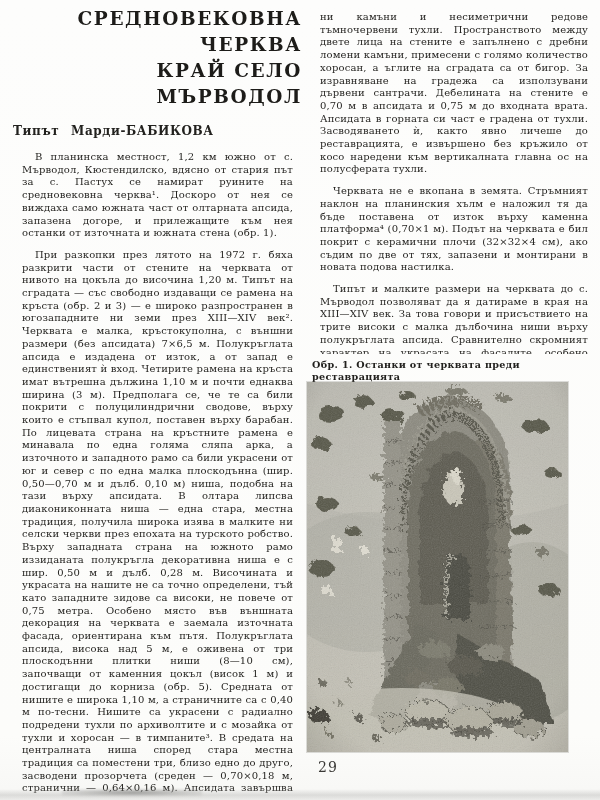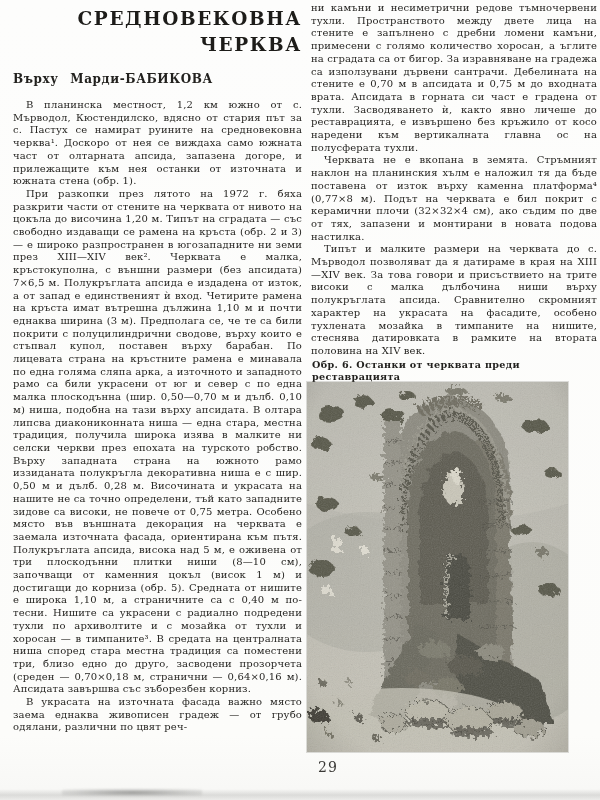--- a/index.html
+++ b/index.html
@@ -27,21 +27,21 @@
   }
   .author{
     font-weight:bold;font-size:12px;letter-spacing:.6px;word-spacing:7px;
     color:#22211e;margin:14px 0 0 0;
   }
   .body-text{
     font-size:10px;line-height:12.7px;letter-spacing:.15px;
     text-align:justify;
   }
   .col-left .body-text{margin-top:13px;}
-  .body-text p{margin:0;text-indent:13px;}
+  .body-text p{margin:9px;text-indent:13px;}
   .body-text p.noindent{text-indent:0;}
   
   .fig-caption{
     position:absolute;left:312px;top:359px;width:286px;
     font-weight:bold;font-size:9.6px;letter-spacing:.35px;line-height:12px;
     color:#22211e;text-align:left;
   }
   .fig-photo{
     position:absolute;left:307px;top:382px;width:261px;height:370px;
     background:#bdbcb4;
@@ -65,39 +65,40 @@
   }
 </style>
 </head>
 <body>
 
 <div class="page">
 
   <div class="col-left">
     <div class="title">
       <div>СРЕДНОВЕКОВНА ЧЕРКВА</div>
+      <div>КРАЙ СЕЛО МЪРВОДОЛ</div>
     </div>
-    <div class="author">Върху Марди-БАБИКОВА</div>
+    <div class="author">Типът Марди-БАБИКОВА</div>
     <div class="body-text">
       <p>В планинска местност, 1,2 км южно от с. Мърводол, Кюстендилско, вдясно от стария път за с. Пастух се намират руините на средновековна черква¹. Доскоро от нея се виждаха само южната част от олтарната апсида, запазена догоре, и прилежащите към нея останки от източната и южната стена (обр. 1).</p>
       <p>При разкопки през лятото на 1972 г. бяха разкрити части от стените на черквата от нивото на цокъла до височина 1,20 м. Типът на сградата — със свободно издаващи се рамена на кръста (обр. 2 и 3) — е широко разпространен в югозападните ни земи през XIII—XIV век². Черквата е малка, кръстокуполна, с външни размери (без апсидата) 7×6,5 м. Полукръглата апсида е издадена от изток, а от запад е единственият ѝ вход. Четирите рамена на кръста имат вътрешна дължина 1,10 м и почти еднаква ширина (3 м). Предполага се, че те са били покрити с полуцилиндрични сводове, върху които е стъпвал купол, поставен върху барабан. По лицевата страна на кръстните рамена е минавала по една голяма сляпа арка, а източното и западното рамо са били украсени от юг и север с по една малка плоскодънна (шир. 0,50—0,70 м и дълб. 0,10 м) ниша, подобна на тази върху апсидата. В олтара липсва диакониконната ниша — една стара, местна традиция, получила широка изява в малките ни селски черкви през епохата на турското робство. Върху западната страна на южното рамо иззиданата полукръгла декоративна ниша е с шир. 0,50 м и дълб. 0,28 м. Височината и украсата на нашите не са точно определени, тъй като западните зидове са високи, не повече от 0,75 метра. Особено място във външната декорация на черквата е заемала източната фасада, ориентирана към пътя. Полукръглата апсида, висока над 5 м, е оживена от три плоскодънни плитки ниши (8—10 см), започващи от каменния цокъл (висок 1 м) и достигащи до корниза (обр. 5). Средната от нишите е широка 1,10 м, а страничните са с 0,40 м по-тесни. Нишите са украсени с радиално подредени тухли по архиволтите и с мозайка от тухли и хоросан — в тимпаните³. В средата на централната ниша според стара местна традиция са поместени три, близо едно до друго, засводени прозорчета (среден — 0,70×0,18 м, странични — 0,64×0,16 м). Апсидата завършва със зъборезбен корниз.</p>
       <p>В украсата на източната фасада важно място заема еднаква живописен градеж — от грубо одялани, различни по цвят реч-</p>
     </div>
   </div>
 
   <div class="col-right">
     <div class="body-text">
       <p class="noindent">ни камъни и несиметрични редове тъмночервени тухли. Пространството между двете лица на стените е запълнено с дребни ломени камъни, примесени с голямо количество хоросан, а ъглите на сградата са от бигор. За изравняване на градежа са използувани дървени сантрачи. Дебелината на стените е 0,70 м в апсидата и 0,75 м до входната врата. Апсидата в горната си част е градена от тухли. Засводяването ѝ, както явно личеше до реставрацията, е извършено без кръжило от косо наредени към вертикалната главна ос на полусферата тухли.</p>
-      <p>Черквата не е вкопана в земята. Стръмният наклон на планинския хълм е наложил тя да бъде поставена от изток върху каменна платформа⁴ (0,77×8 м). Подът на черквата е бил покрит с керамични плочи (32×32×4 см), ако съдим по две от тях, запазени и монтирани в новата подова настилка.</p>
+      <p>Черквата не е вкопана в земята. Стръмният наклон на планинския хълм е наложил тя да бъде поставена от изток върху каменна платформа⁴ (0,70×1 м). Подът на черквата е бил покрит с керамични плочи (32×32×4 см), ако съдим по две от тях, запазени и монтирани в новата подова настилка.</p>
       <p>Типът и малките размери на черквата до с. Мърводол позволяват да я датираме в края на XIII—XIV век. За това говори и присъствието на трите високи с малка дълбочина ниши върху полукръглата апсида. Сравнително скромният характер на украсата на фасадите, особено тухлената мозайка в тимпаните на нишите, стеснява датировката в рамките на втората половина на XIV век.</p>
 
     </div>
   </div>
 
-  <div class="fig-caption">Обр. 6. Останки от черквата преди реставрацията</div>
+  <div class="fig-caption">Обр. 1. Останки от черквата преди реставрацията</div>
 
   <div class="fig-photo">
     <svg viewBox="0 0 261 370" preserveAspectRatio="none">
       <defs>
         <linearGradient id="sky" x1="0" y1="0" x2="0" y2="1">
           <stop offset="0" stop-color="#b7b6ae"></stop>
           <stop offset=".5" stop-color="#c4c2b8"></stop>
           <stop offset="1" stop-color="#cfccc0"></stop>
         </linearGradient>
         <radialGradient id="vig" cx="50%" cy="45%" r="75%">

